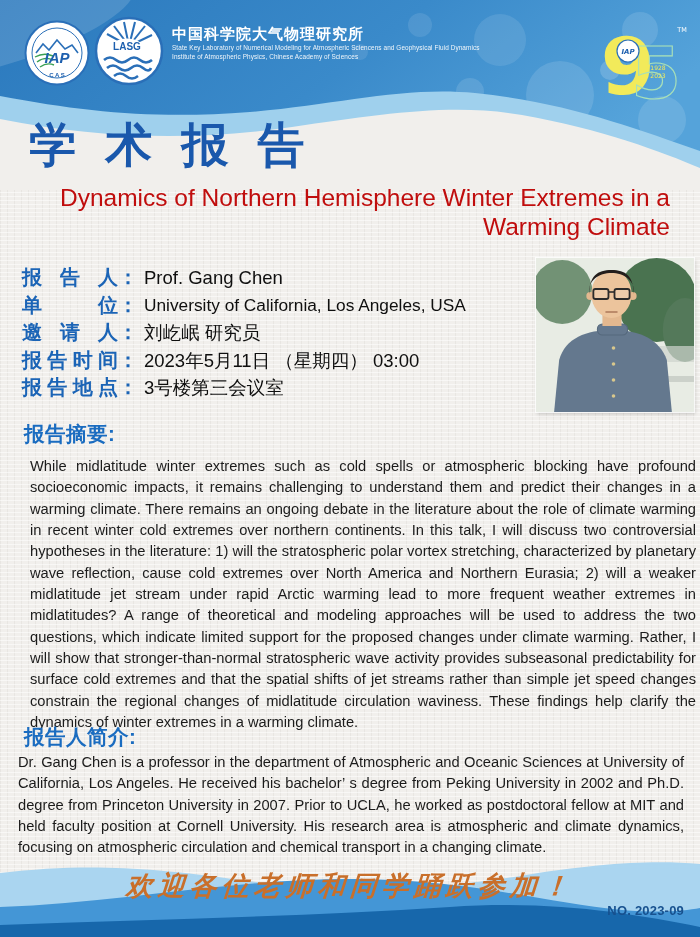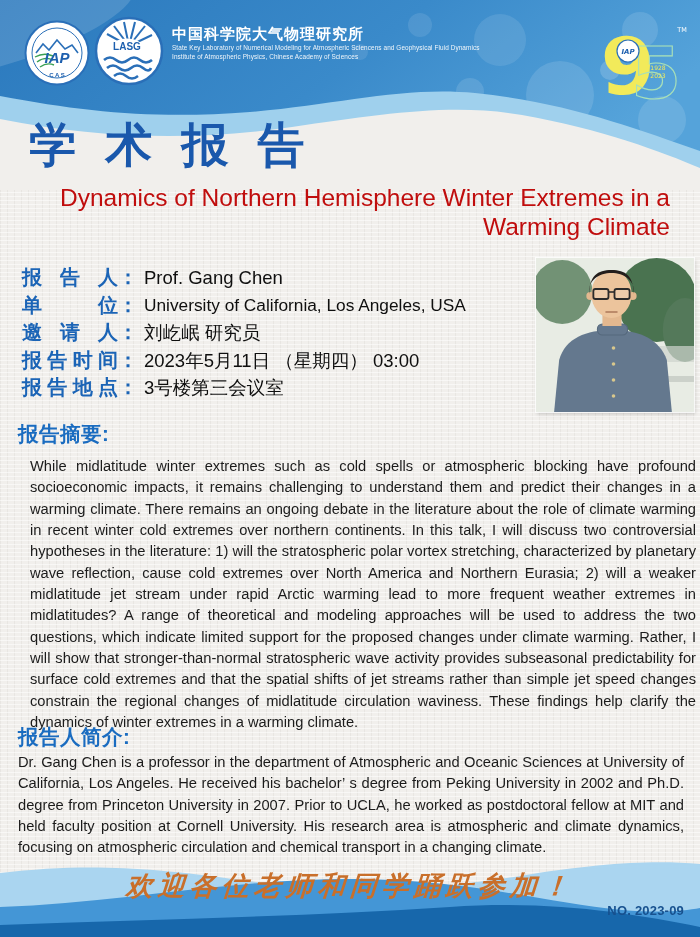--- a/index.html
+++ b/index.html
@@ -50,21 +50,21 @@
   }
   .info-colon{ font-size:20px; font-weight:bold; color:#1b64b6; margin-right:6px; }
   .info-value{ font-size:18.5px; color:#0f0f0f; white-space:nowrap; }
   .info-row.small .info-value{ font-size:17.3px; }
 
   .photo{ position:absolute; top:258px; left:536px; width:158px; height:154px;
           box-shadow:0 0 0 1px rgba(255,255,255,.8), 1px 2px 4px rgba(0,0,0,.18); }
 
   
   .sec-heading{
-    position:absolute; left:18px; font-size:20.5px; font-weight:bold; color:#1a6cc0;
+    position:absolute; left:24px; font-size:20.5px; font-weight:bold; color:#1a6cc0;
     letter-spacing:.5px;
   }
   .sec-heading.abstract{ top:420px; }
   .sec-heading.bio{ top:723px; }
 
   .sec-body{
     position:absolute; left:18px; width:666px; font-size:14.7px; line-height:21.35px;
     color:#1b1b1b; text-align:justify; font-family:"Liberation Sans",sans-serif;
   }
   .sec-body.abstract{ top:456px;margin-left:12px; }

